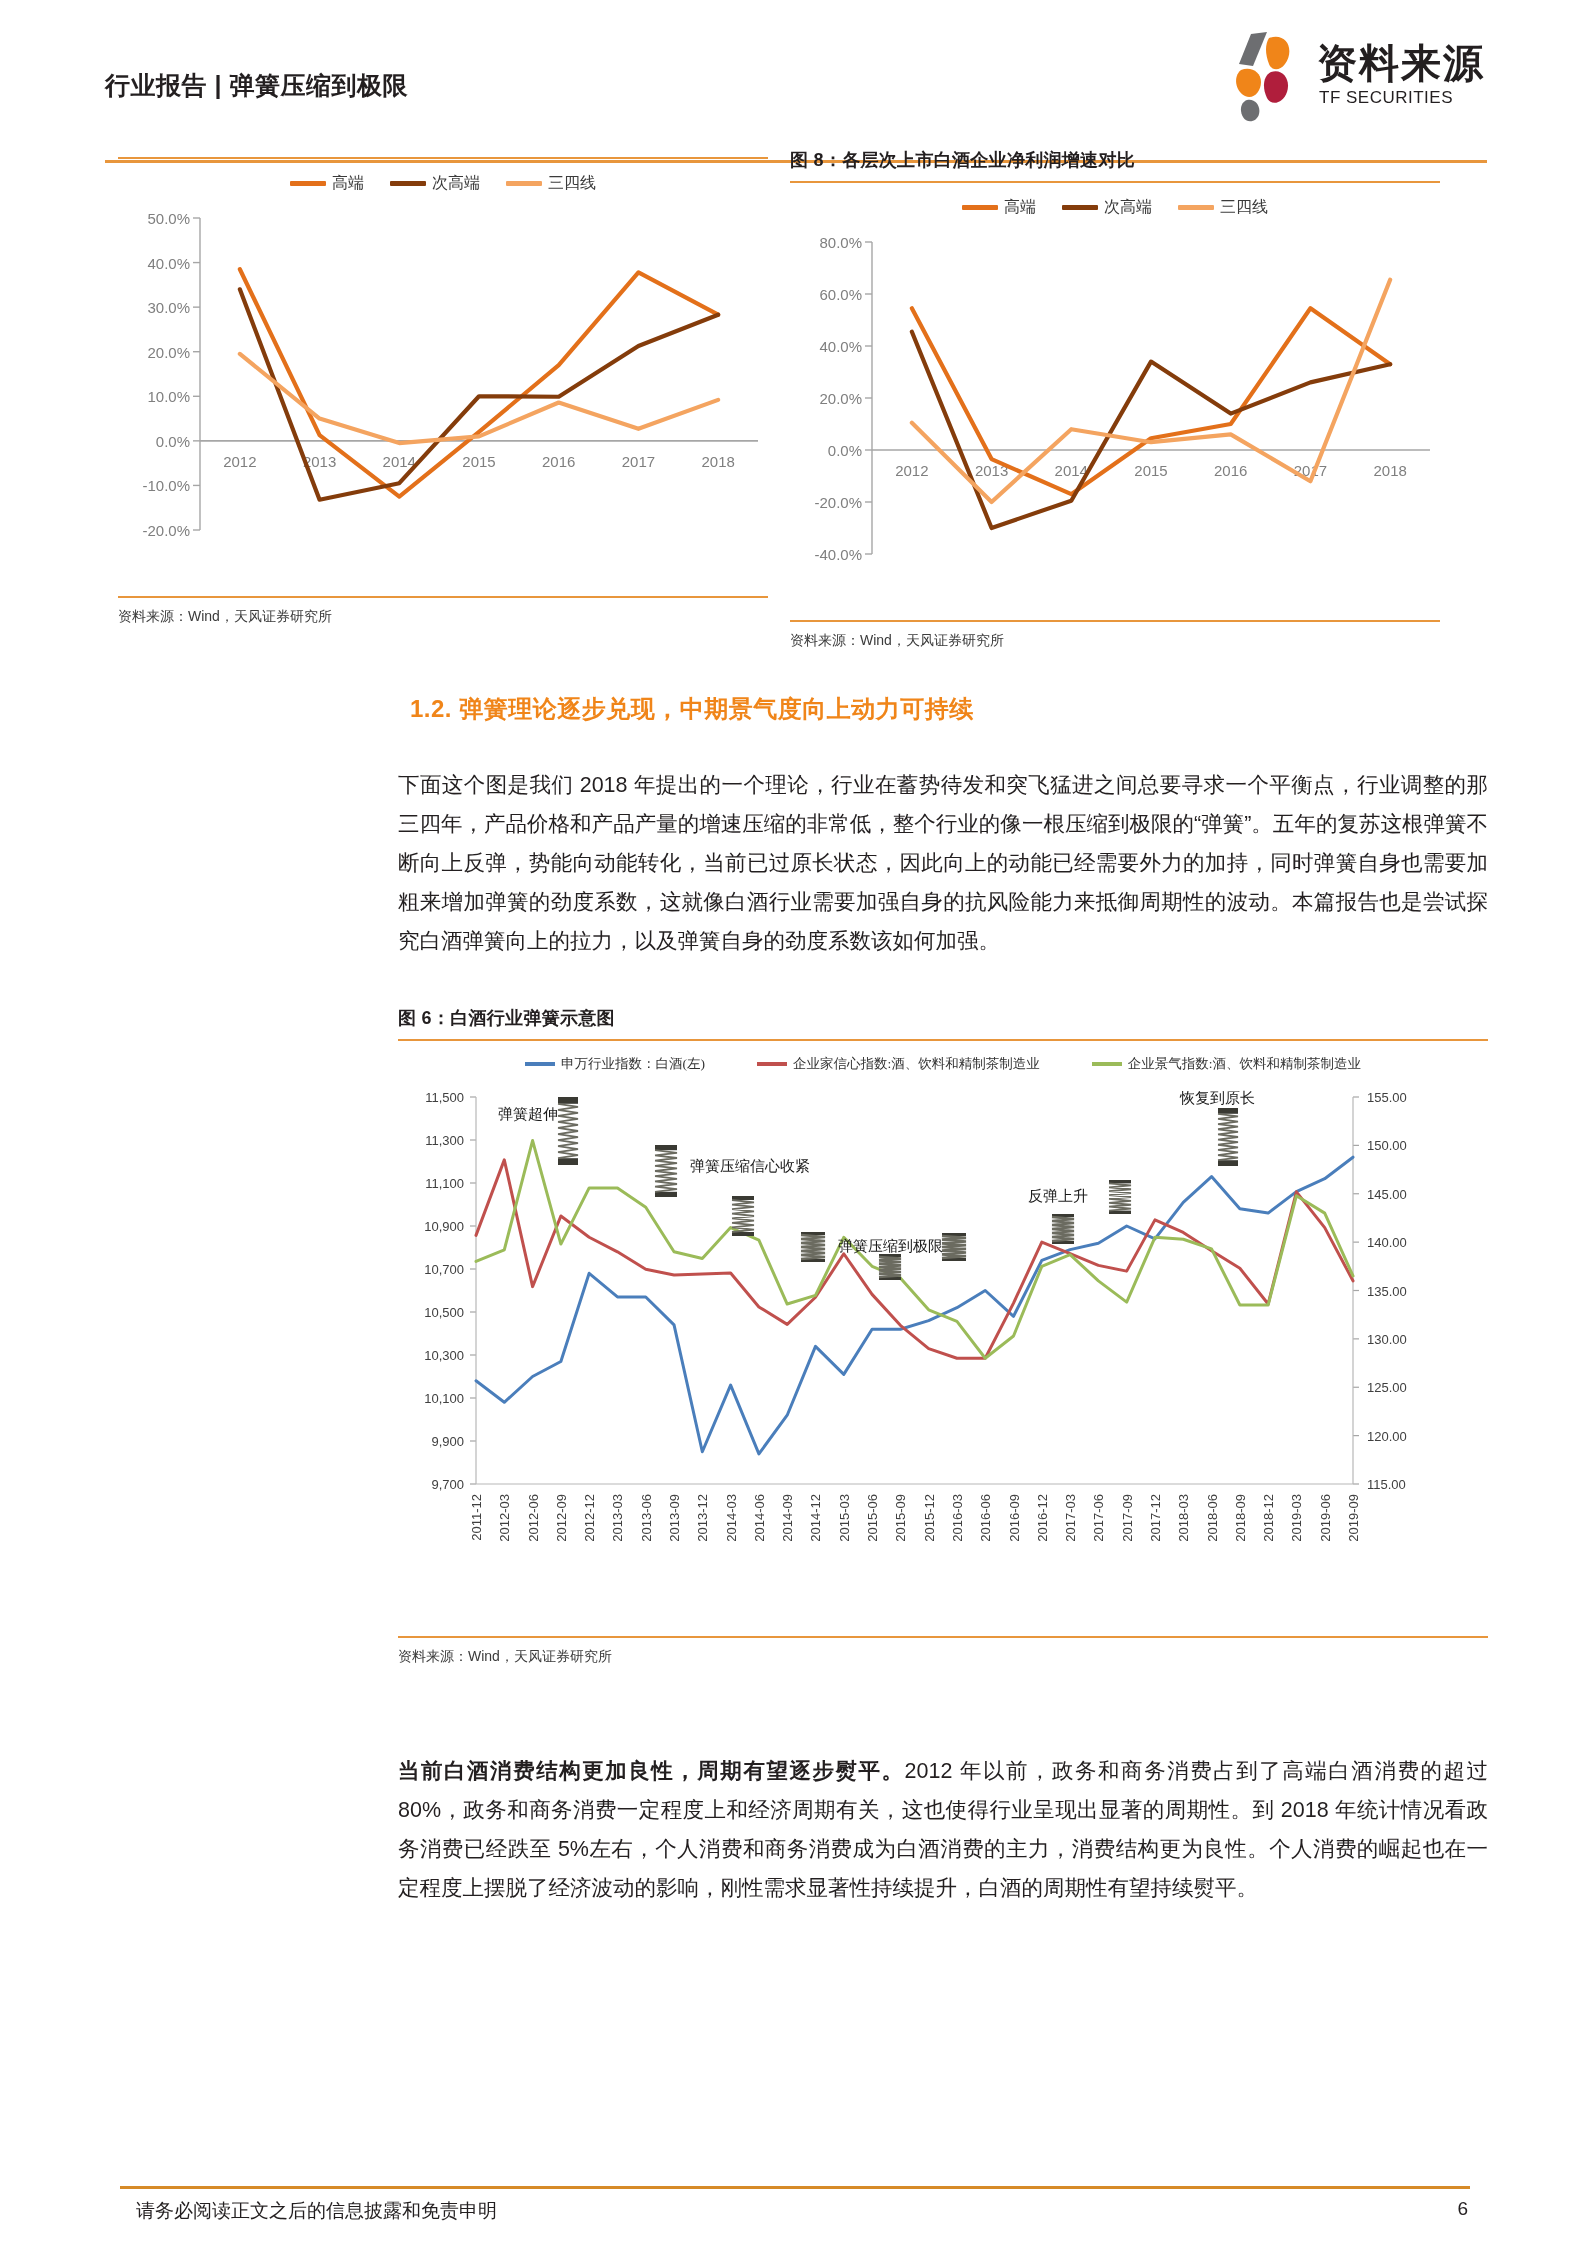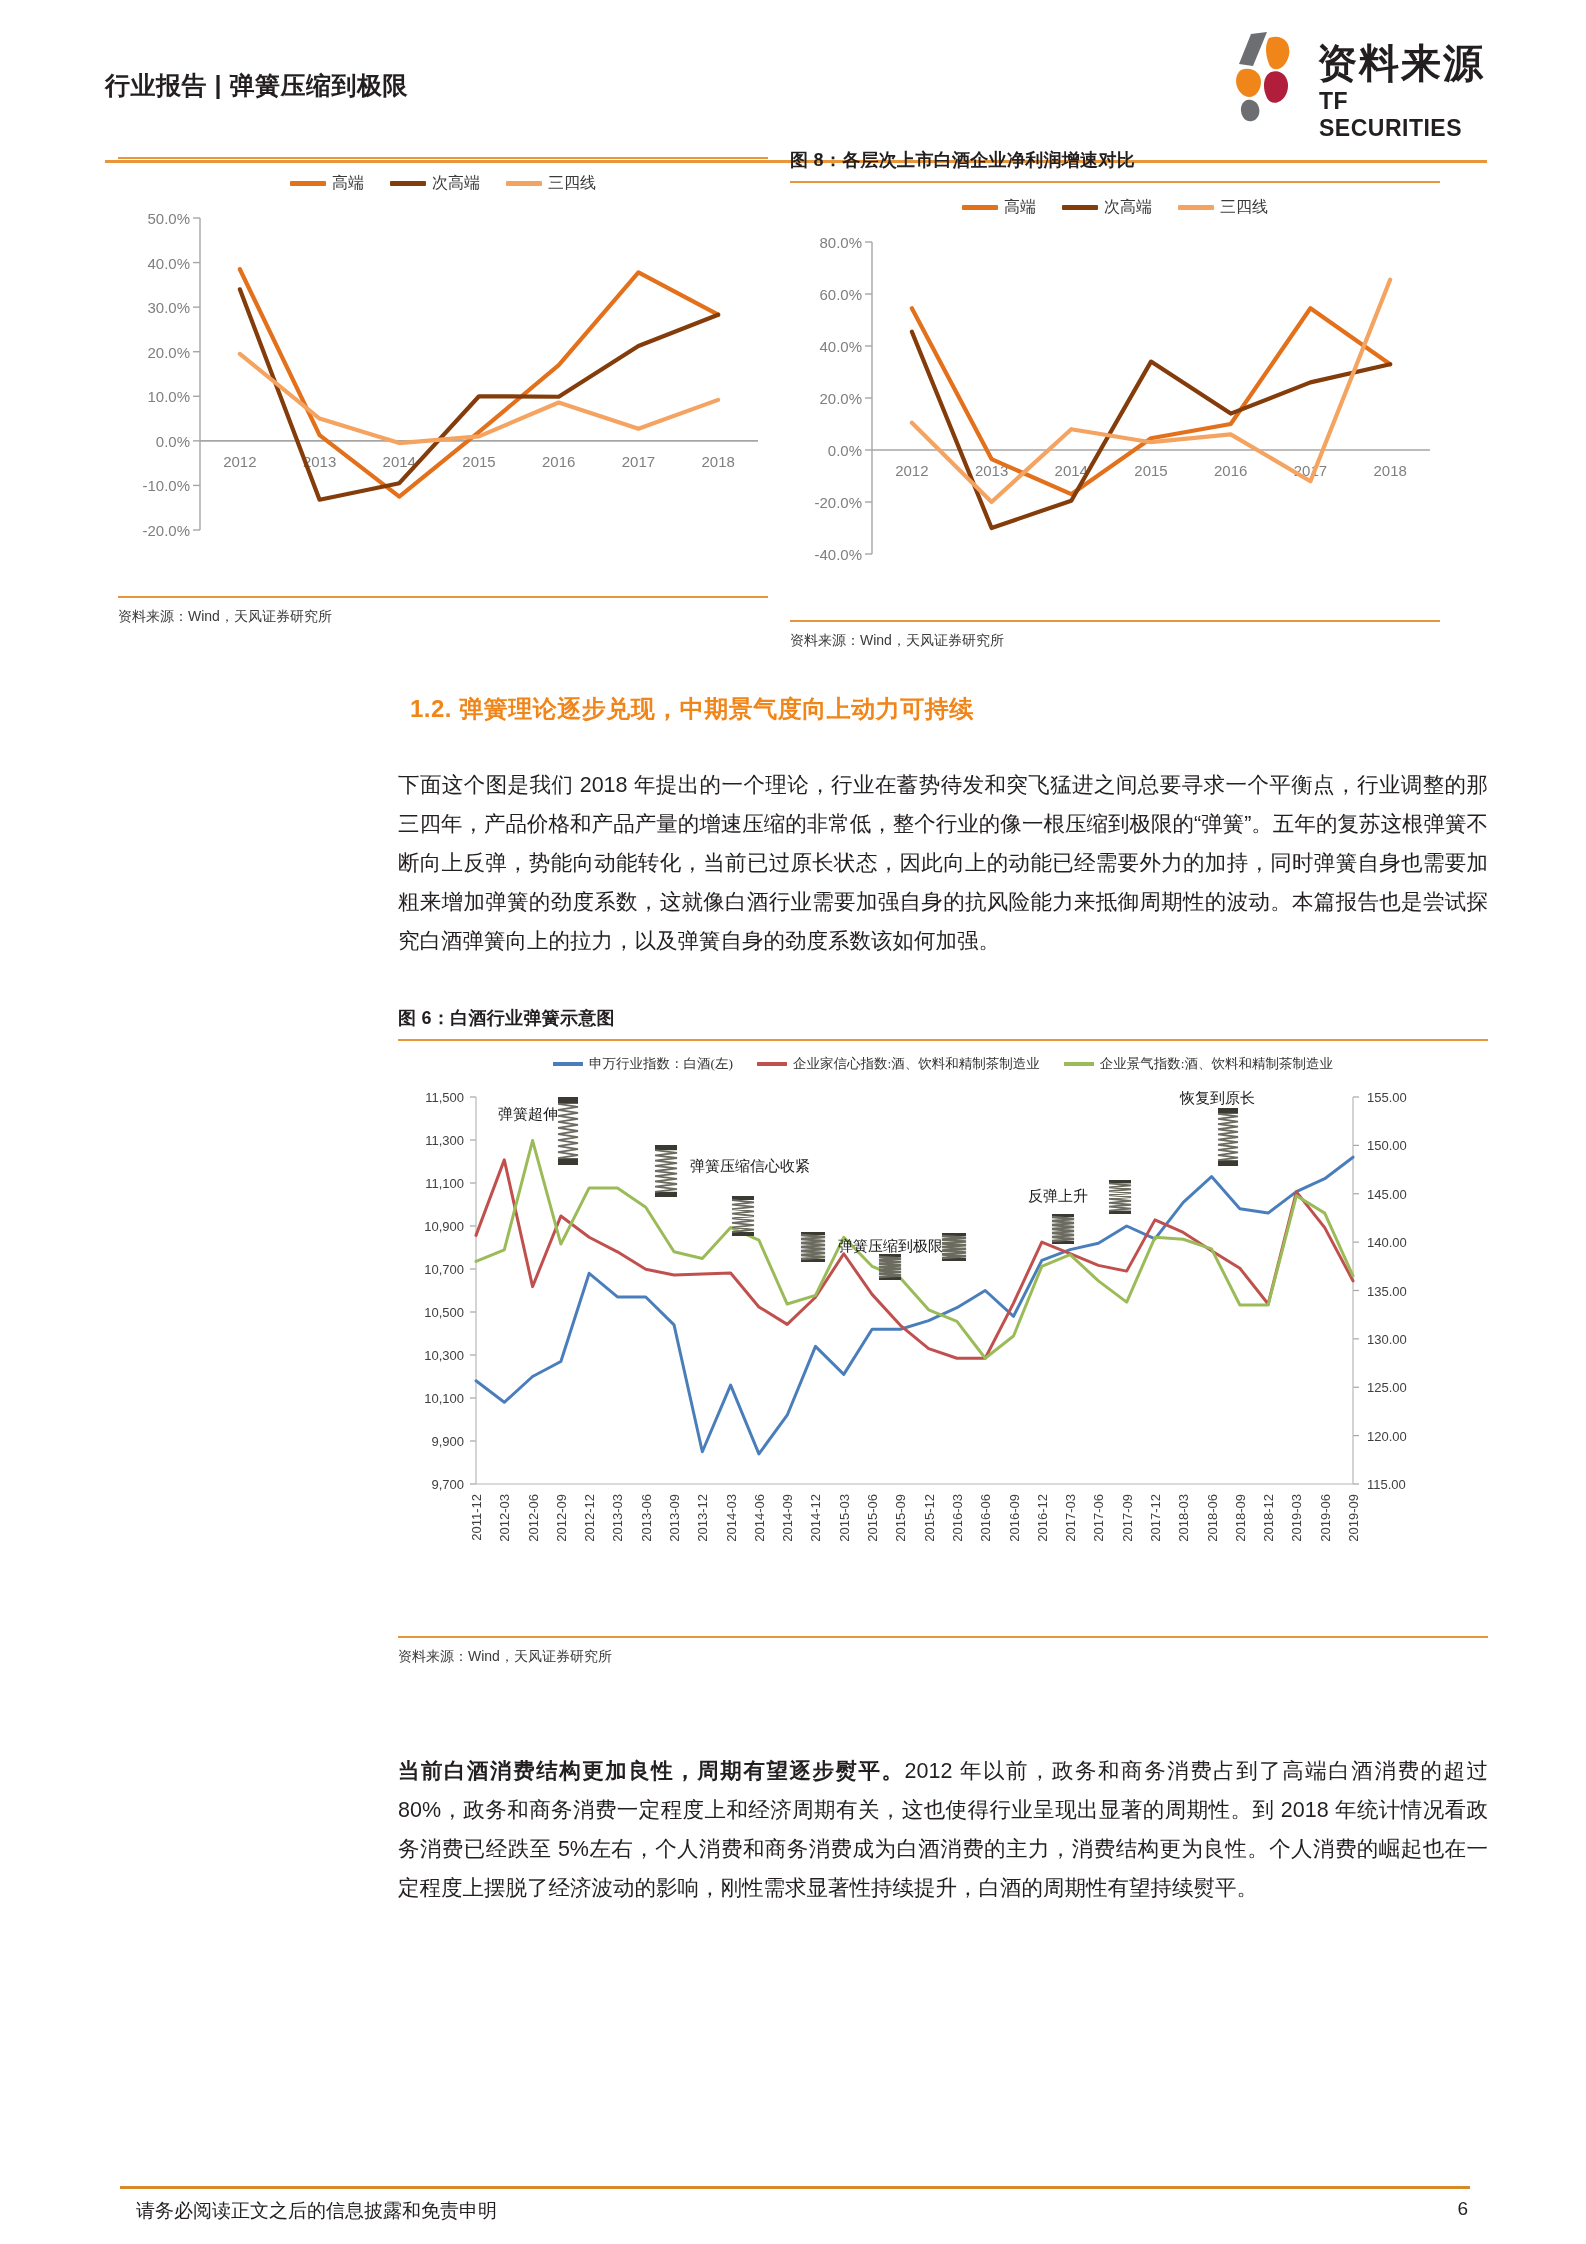--- a/index.html
+++ b/index.html
@@ -22,21 +22,21 @@
   .hdr-rule{
     position:absolute;left:0;top:112px;width:1382px;height:3px;background:#e8963c;
   }
   .logo{position:absolute;right:0;top:-18px;width:270px;height:92px;}
   .logo-mark{position:absolute;left:0;top:0;width:92px;height:92px;}
   .logo-text-cn{
     position:absolute;left:100px;top:6px;font-size:40px;font-weight:bold;
     letter-spacing:2px;color:#231f20;
   }
   .logo-text-en{
-    position:absolute;left:102px;top:58px;font-size:23px;font-weight:bold;
+    position:absolute;left:102px;top:58px;font-size:17px;font-weight:normal;
     letter-spacing:.5px;color:#231f20;
   }
 
   
   .fig-cap{
     font-size:18px;font-weight:bold;color:#231f20;letter-spacing:.3px;
   }
   .fig-rule{height:2px;background:#e8963c;margin-top:9px;}
   .fig-src{font-size:14px;color:#3b3b3b;}
   .fig-srcline{height:2px;background:#e8963c;}
@@ -47,21 +47,21 @@
 
   .legend-row{
     display:flex;justify-content:center;align-items:center;gap:26px;
     margin-top:14px;
   }
   .legend-item{display:flex;align-items:center;gap:6px;}
   .legend-swatch{width:36px;height:5px;border-radius:1px;}
   .legend-label{font-size:16px;color:#3b3b3b;font-family:"Liberation Serif","DejaVu Serif",serif;}
 
   .legend-row-9{
-    display:flex;justify-content:center;align-items:center;gap:24px;margin-top:14px;
+    display:flex;justify-content:center;align-items:center;gap:52px;margin-top:14px;
   }
   .legend-label-9{font-size:13.5px;color:#333;font-family:"Liberation Serif","DejaVu Serif",serif;}
   .legend-swatch-9{width:30px;height:4px;}
 
   .chart-box{position:relative;margin-top:6px;}
   svg{display:block;}
 
   
   .sec-head{
     position:absolute;left:410px;top:693px;

